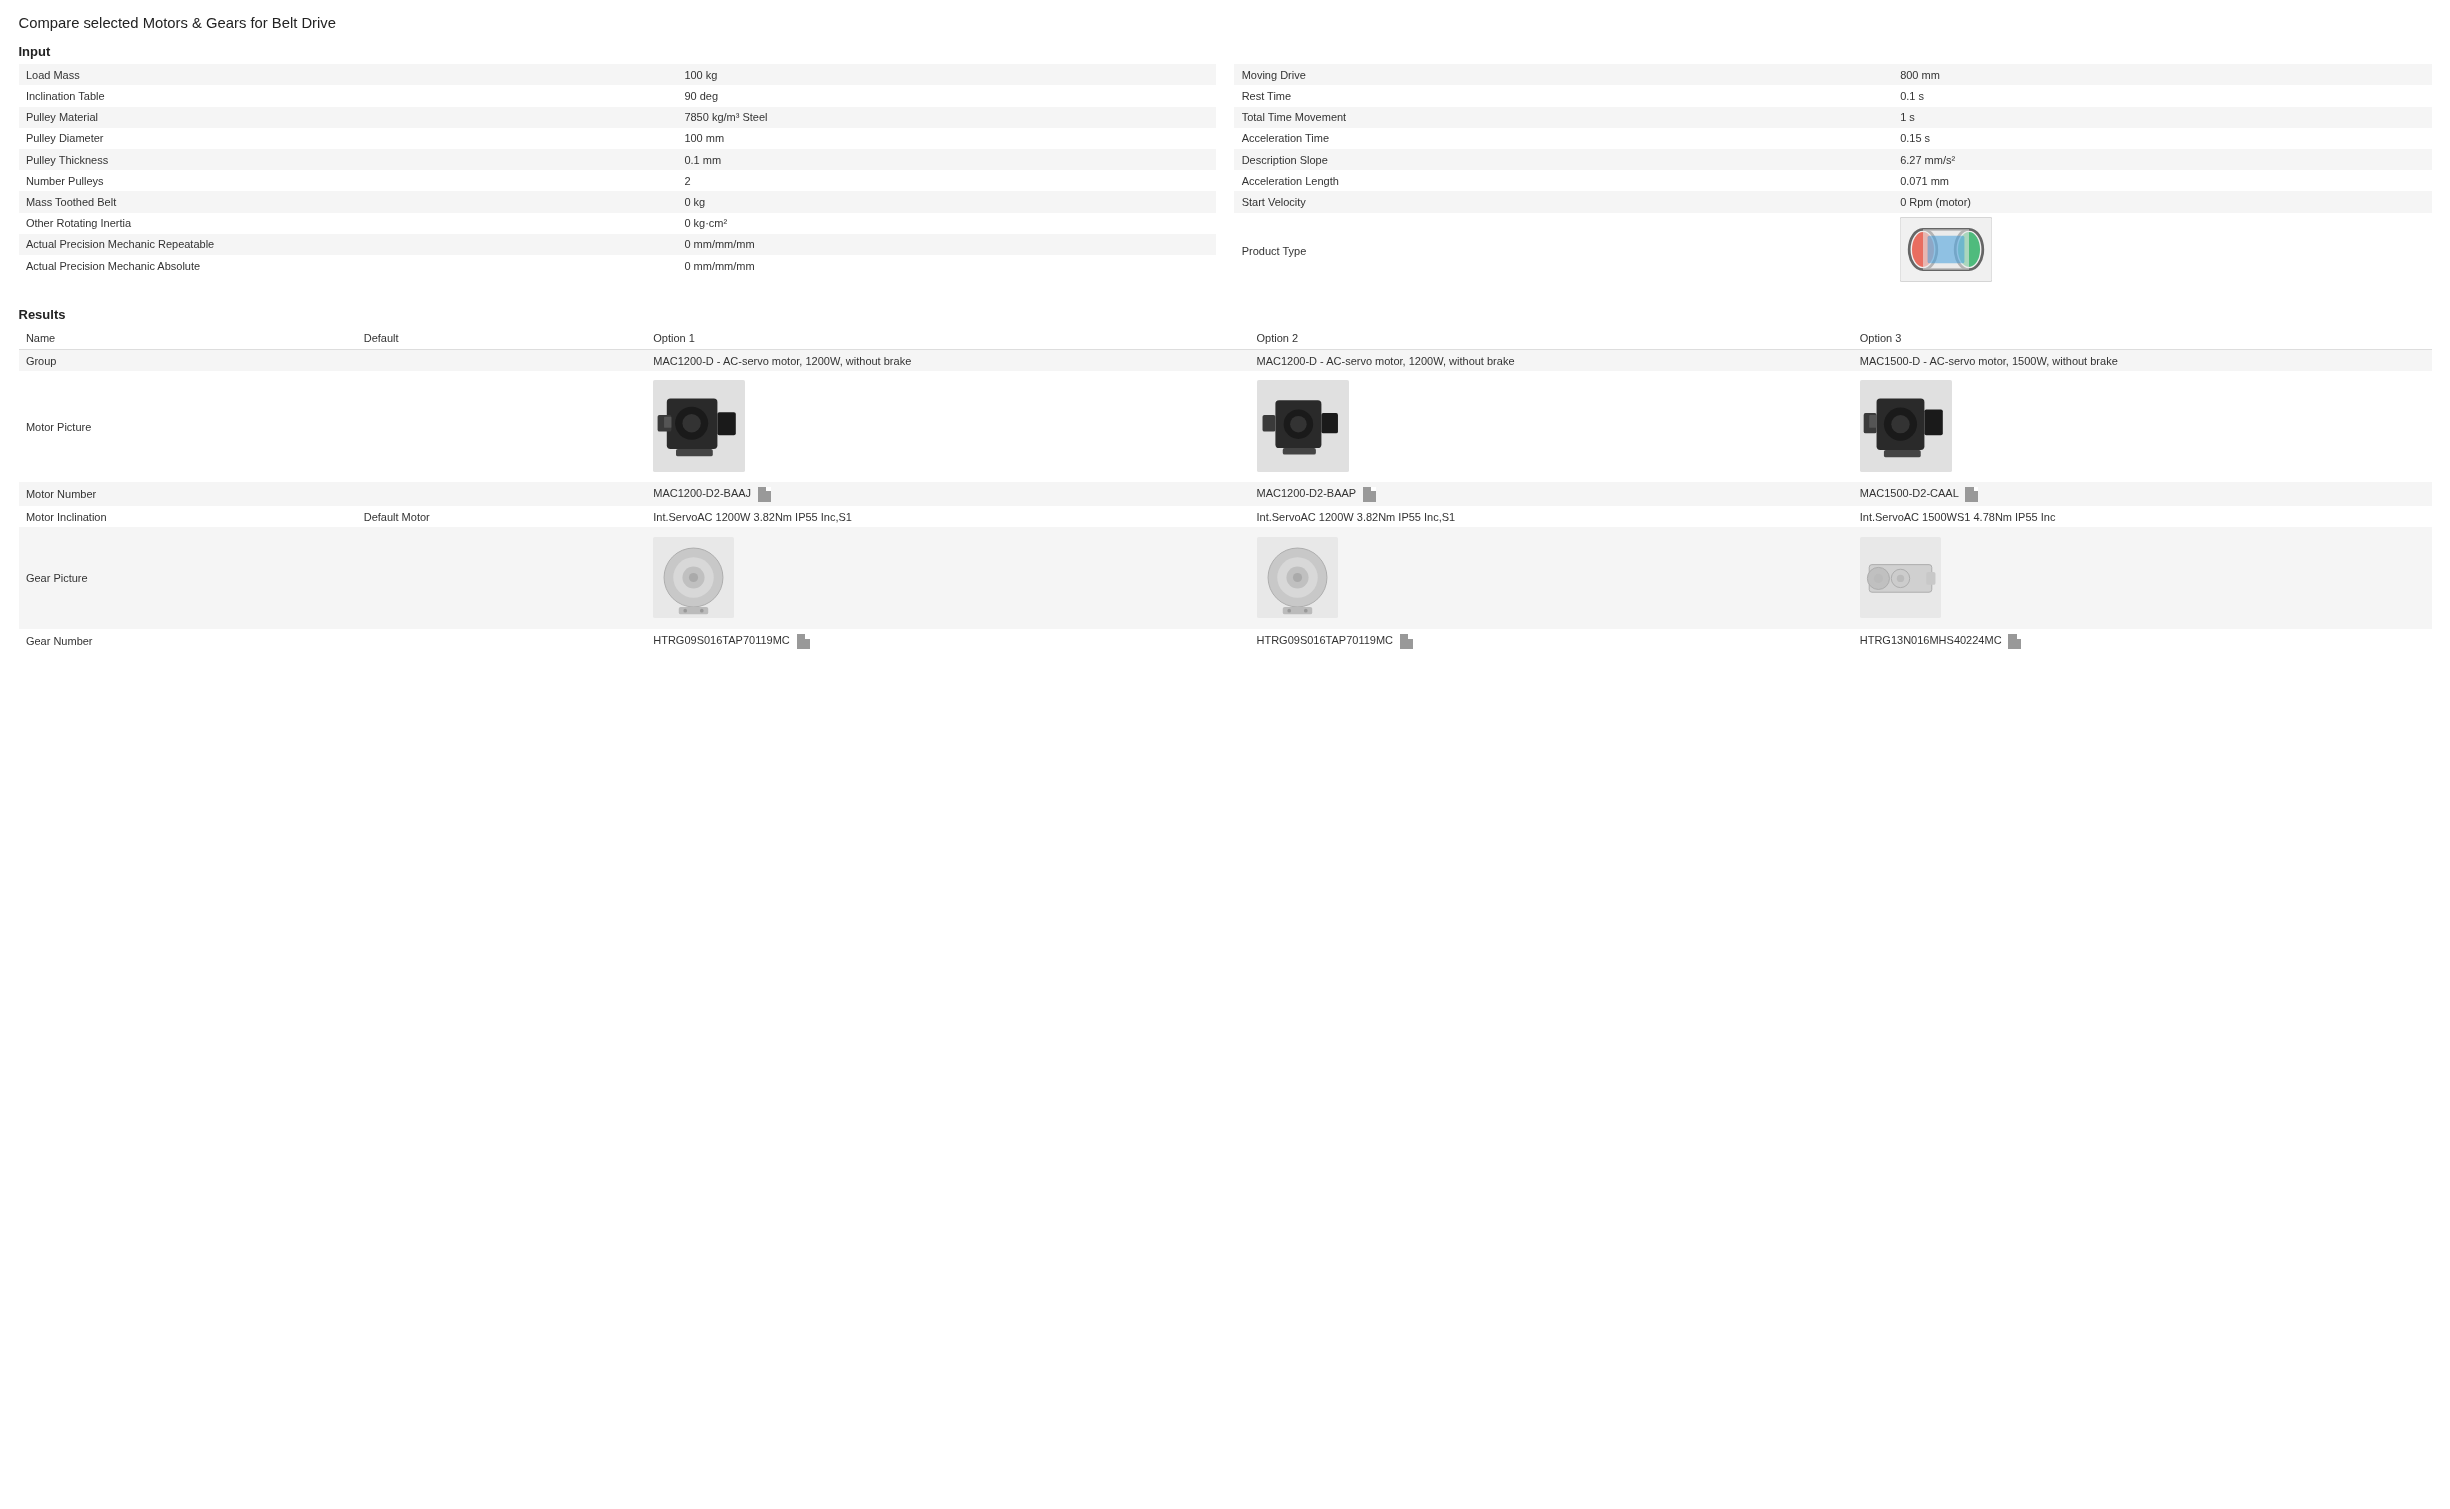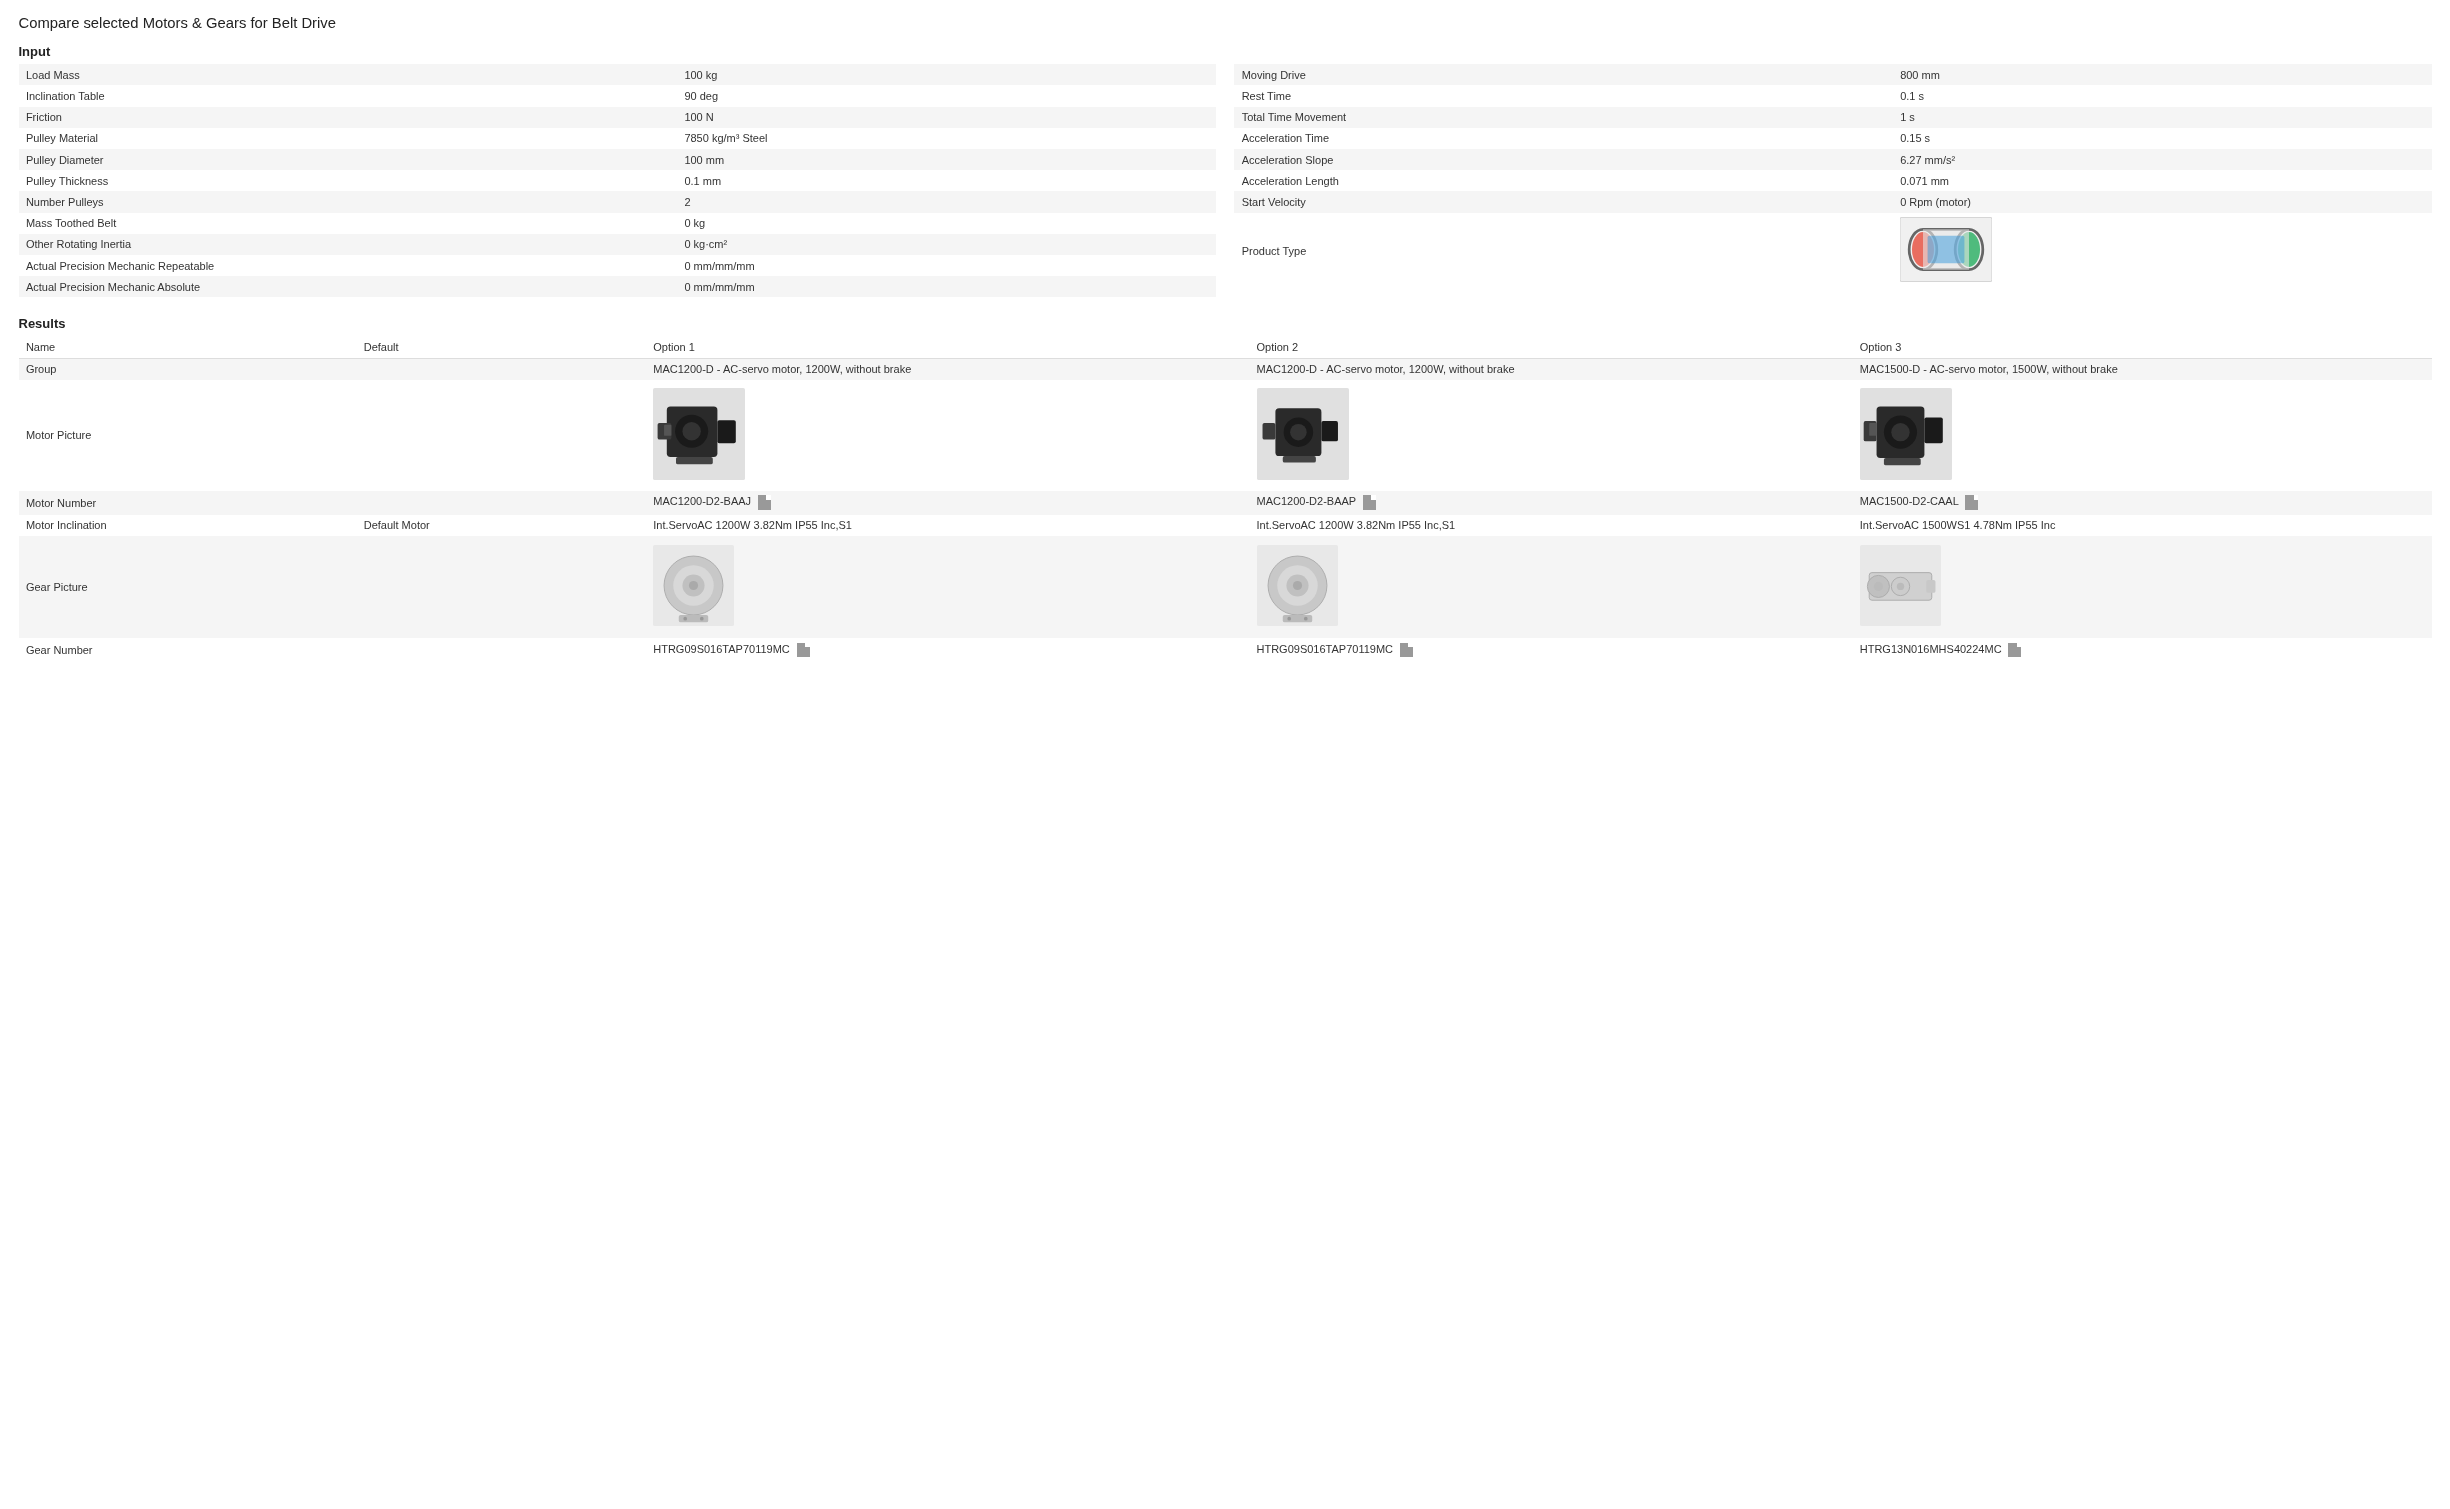--- a/index.html
+++ b/index.html
@@ -158,24 +158,20 @@
       <tbody id="left-table-body">
           <tr>
             <td>Load Mass</td>
             <td>100 kg</td>
           </tr>
           <tr>
             <td>Inclination Table</td>
             <td>90 deg</td>
           </tr>
           <tr>
-            <td>Friction</td>
-            <td>100 N</td>
-          </tr>
-          <tr>
             <td>Pulley Material</td>
             <td>7850 kg/m³ Steel</td>
           </tr>
           <tr>
             <td>Pulley Diameter</td>
             <td>100 mm</td>
           </tr>
           <tr>
             <td>Pulley Thickness</td>
             <td>0.1 mm</td>
@@ -217,21 +213,21 @@
           </tr>
           <tr>
             <td>Total Time Movement</td>
             <td>1 s</td>
           </tr>
           <tr>
             <td>Acceleration Time</td>
             <td>0.15 s</td>
           </tr>
           <tr>
-            <td>Acceleration Slope</td>
+            <td>Description Slope</td>
             <td>6.27 mm/s²</td>
           </tr>
           <tr>
             <td>Acceleration Length</td>
             <td>0.071 mm</td>
           </tr>
           <tr>
             <td>Start Velocity</td>
             <td>0 Rpm (motor)</td>
           </tr>

